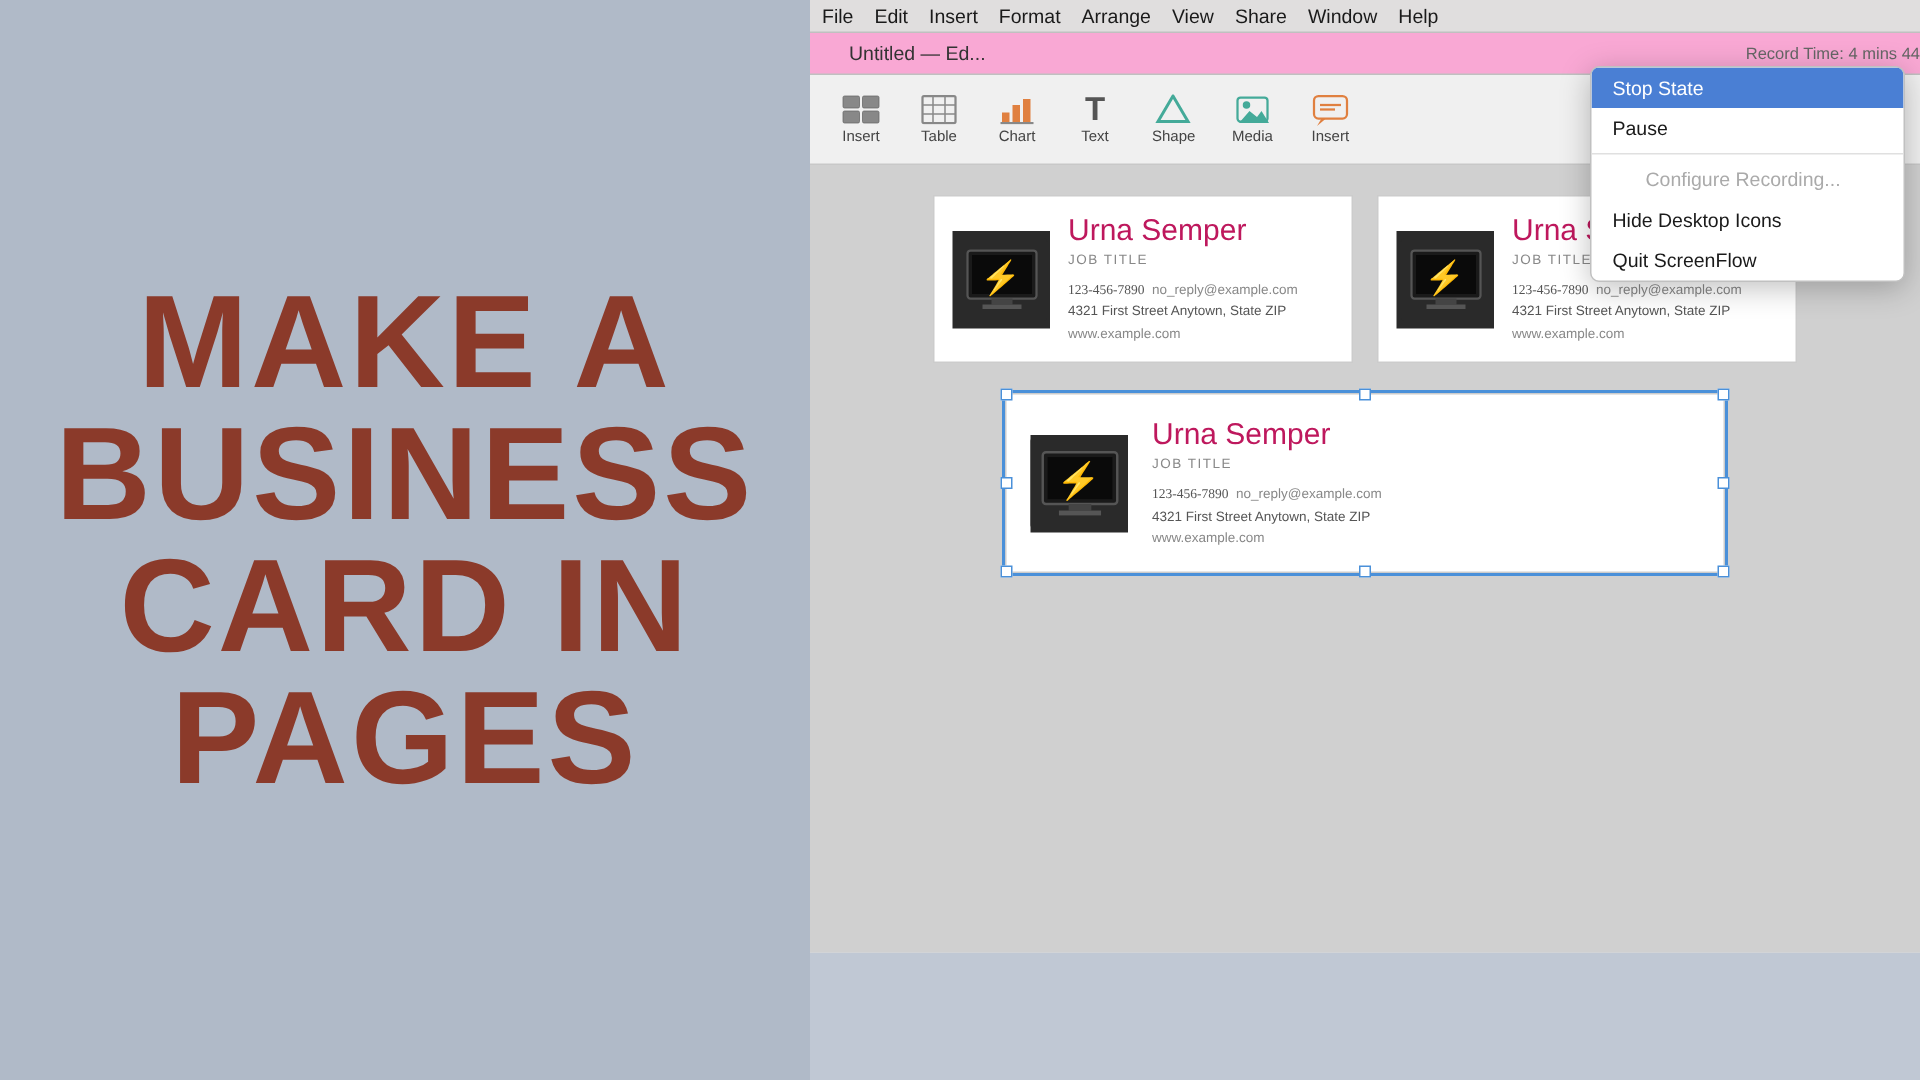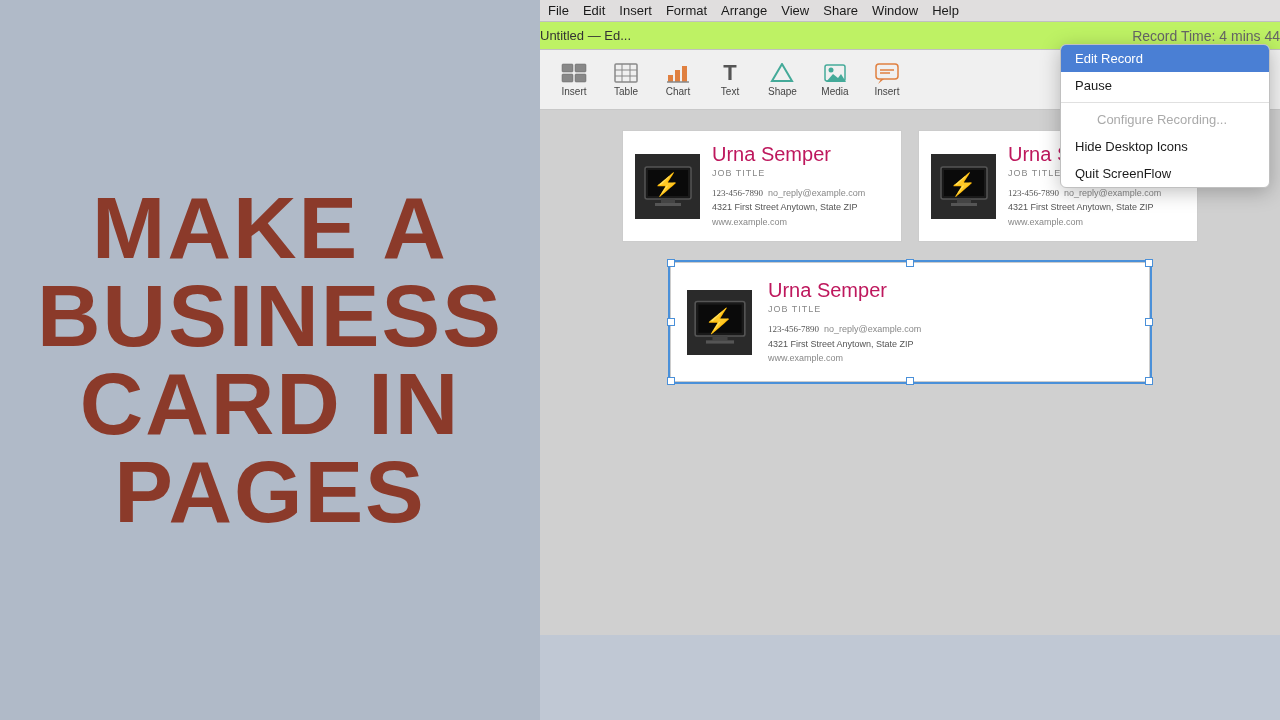--- a/index.html
+++ b/index.html
@@ -48,29 +48,30 @@
     }
     .menu-item {
       font-size: 13px;
       color: #1a1a1a;
       margin-right: 14px;
       cursor: pointer;
     }
 
     
     .title-bar {
-      background: #bef264;
+      background: #f9a8d4;
       height: 28px;
       display: flex;
       align-items: center;
       justify-content: center;
       font-size: 13px;
       color: #333;
       flex-shrink: 0;
       border-bottom: 1px solid #c0c0c0;
+      padding-left: 26px;
     }
 
     
     .toolbar {
       background: #f0f0f0;
       height: 60px;
       display: flex;
       align-items: center;
       padding: 0 12px;
       border-bottom: 1px solid #c8c8c8;
@@ -214,21 +215,21 @@
     <span class="menu-item">Format</span>
     <span class="menu-item">Arrange</span>
     <span class="menu-item">View</span>
     <span class="menu-item">Share</span>
     <span class="menu-item">Window</span>
     <span class="menu-item">Help</span>
   </div>
 
   <div class="title-bar">
     <span>Untitled — Ed...</span>
-    <span style="margin-left:auto; font-size:14px; color:#666;">Record Time: 4 mins 44</span>
+    <span style="margin-left:auto; font-size:11px; color:#666;">Record Time: 4 mins 44</span>
   </div>
 
   <div class="toolbar">
     <div class="toolbar-btn">
       <div class="toolbar-icon">
         <svg width="26" height="20" viewBox="0 0 26 20">
           <rect x="1" y="1" width="11" height="8" rx="1" fill="#888" stroke="#666" stroke-width="0.5"></rect>
           <rect x="14" y="1" width="11" height="8" rx="1" fill="#888" stroke="#666" stroke-width="0.5"></rect>
           <rect x="1" y="11" width="11" height="8" rx="1" fill="#888" stroke="#666" stroke-width="0.5"></rect>
           <rect x="14" y="11" width="11" height="8" rx="1" fill="#888" stroke="#666" stroke-width="0.5"></rect>
@@ -375,21 +376,21 @@
           <div>4321 First Street  Anytown, State  ZIP</div>
           <div class="card-website">www.example.com</div>
         </div>
       </div>
     </div>
 
   </div>
 
   <div class="dropdown-menu">
     <div class="dropdown-item active">
-      <span>Edit Record</span>
+      <span>Stop State</span>
     </div>
     <div class="dropdown-item">
       <span>Pause</span>
     </div>
     <div class="dropdown-separator"></div>
     <div class="dropdown-item disabled">
       <span>Configure Recording...</span>
     </div>
     <div class="dropdown-item">
       <span>Hide Desktop Icons</span>

